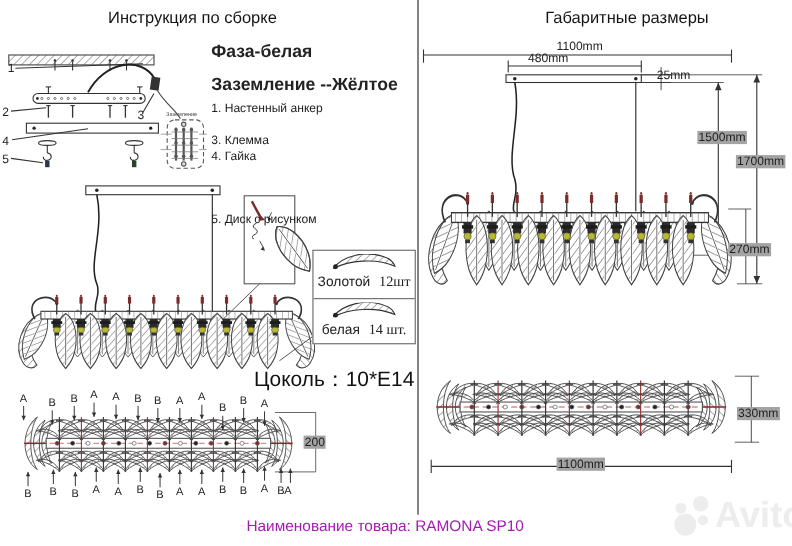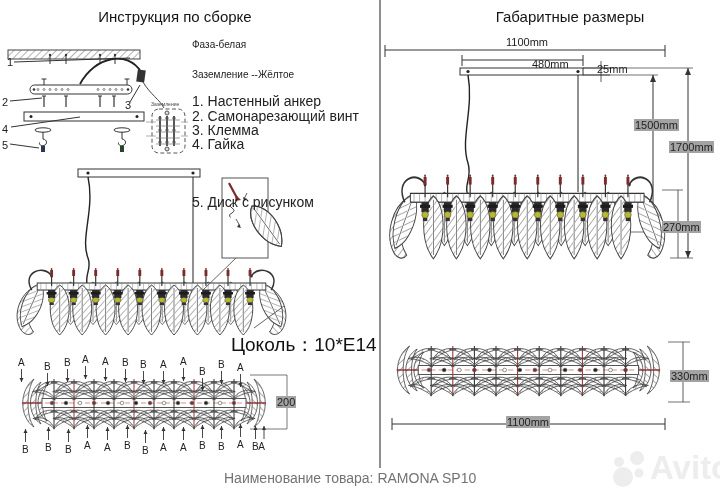--- a/index.html
+++ b/index.html
@@ -1,29 +1,29 @@
 <!DOCTYPE html>
 <html><head>
 <meta charset="utf-8">
 <style>
   html,body{margin:0;padding:0;background:#fff;}
   #canvas{position:relative;width:720px;height:496px;background:#fff;overflow:hidden;
           font-family:"Liberation Sans",sans-serif;color:#111;}
   svg{position:absolute;left:0;top:0;}
   .t{position:absolute;white-space:nowrap;}
   .title{font-size:15px;color:#151515;}
-  .note{font-size:10px;color:#222;}
-  .part{font-size:14px;color:#222;text-align:right;}
+  .note{font-size:16px;color:#222;font-weight:bold;}
+  .part{font-size:11px;color:#222;text-align:right;}
   .callout{font-size:11px;color:#222;}
   .tiny{font-size:5px;color:#444;letter-spacing:0;}
   .socket-spec{font-size:19px;color:#111;}
   .dim{font-size:11px;color:#222;}
   .dimw{font-size:11px;color:#222;background:#a3a3a3;padding:0 1px;}
   .ab{position:absolute;font-size:10px;color:#222;}
-  .product{font-size:14px;color:#737373;}
+  .product{font-size:14px;color:#a21caf;}
   .wm-text{font-size:33px;font-weight:bold;color:#ededed;}
   .legend{position:absolute;left:284px;top:227px;width:94px;height:86px;border:1px solid #666;background:#fff;box-sizing:border-box;}
   .legend-cell{height:43px;box-sizing:border-box;display:flex;flex-direction:column;align-items:center;justify-content:flex-start;padding-top:3px;}
   .legend-cell+.legend-cell{border-top:1px solid #666;}
   .legend-row{display:flex;gap:8px;align-items:baseline;margin-top:1px;}
   .legend-name{font-size:12.5px;color:#222;}
   .legend-qty{font-size:13px;color:#222;font-family:"Liberation Serif",serif;}
 </style>
 </head>
 <body>
@@ -512,40 +512,59 @@
     </g>
   </svg>
 
   <span class="t title" style="left:450px;top:8px;width:240px;text-align:center;">Габаритные размеры</span>
   <span class="t title" style="left:55px;top:8px;width:240px;text-align:center;">Инструкция по сборке</span>
 
   <span class="t note" style="left:192px;top:39px;">Фаза-белая</span>
   <span class="t note" style="left:192px;top:69px;">Заземление --Жёлтое</span>
 
   <span class="t part" style="left:192px;top:93px;">1. Настенный анкер</span>
-  <span class="t part" style="left:192px;top:108px;">2. Самонарезающий винт</span>
   <span class="t part" style="left:192px;top:122px;">3. Клемма</span>
   <span class="t part" style="left:192px;top:136px;">4. Гайка</span>
   <span class="t part" style="left:192px;top:164px;margin-top:30px;">5. Диск с рисунком</span>
 
   <span class="t callout" style="left:7px;top:56px;">1</span>
   <span class="t callout" style="left:2px;top:96px;">2</span>
   <span class="t callout" style="left:125px;top:99px;">3</span>
   <span class="t callout" style="left:2px;top:123px;">4</span>
   <span class="t callout" style="left:2px;top:139px;">5</span>
 
   <span class="t tiny" style="left:151px;top:101px;">Заземление</span>
 
+  <div class="legend">
+    <div class="legend-cell">
+      <svg width="60" height="16" viewBox="0 0 60 16" style="position:static;">
+          <use href="#leafS"></use>
+        </svg>
+      <div class="legend-row">
+        <span class="legend-name">Золотой</span>
+        <span class="legend-qty">12шт</span>
+      </div>
+    </div>
+    <div class="legend-cell">
+      <svg width="60" height="16" viewBox="0 0 60 16" style="position:static;">
+          <use href="#leafS"></use>
+        </svg>
+      <div class="legend-row">
+        <span class="legend-name">белая</span>
+        <span class="legend-qty">14 шт.</span>
+      </div>
+    </div>
+  </div>
 
   <span class="t socket-spec" style="left:221px;top:332px;margin-left:10px;">Цоколь：10*E14</span>
 
   <span class="t dimw" style="left:276px;top:396px;">200</span>
 
   <span class="t dim" style="left:506px;top:36px;">1100mm</span>
-  <span class="t dim" style="left:532px;top:47px;margin-top:11px;">480mm</span>
+  <span class="t dim" style="left:480px;top:47px;">480mm</span>
   <span class="t dim" style="left:597px;top:63px;">25mm</span>
   <span class="t dimw" style="left:634px;top:119px;">1500mm</span>
   <span class="t dimw" style="left:669px;top:141px;">1700mm</span>
   <span class="t dimw" style="left:662px;top:221px;">270mm</span>
   <span class="t dimw" style="left:670px;top:370px;">330mm</span>
   <span class="t dimw" style="left:506px;top:416px;">1100mm</span>
 
   <span class="t product" style="left:224px;top:470px;">Наименование товара: RAMONA SP10</span>
 
   <span class="t wm-text" style="left:650px;top:449px;">Avito</span>

